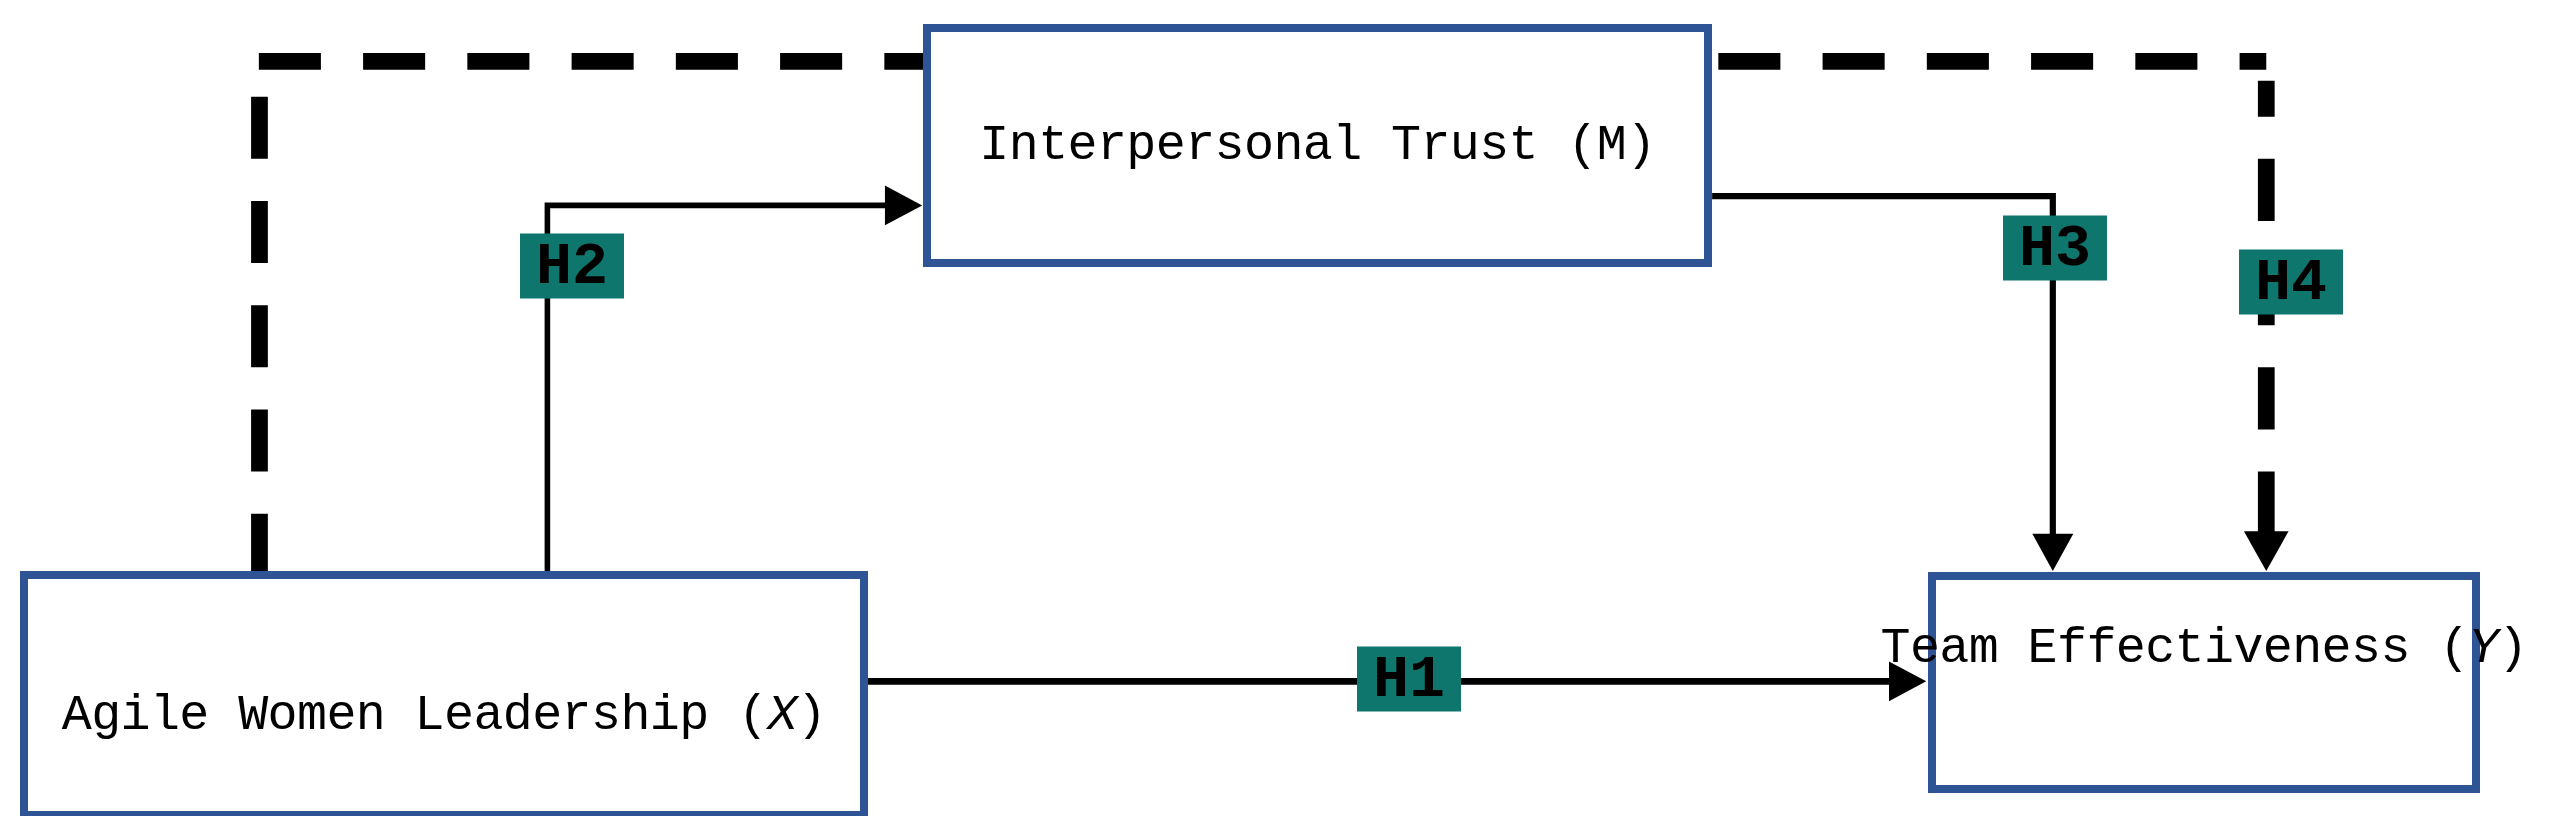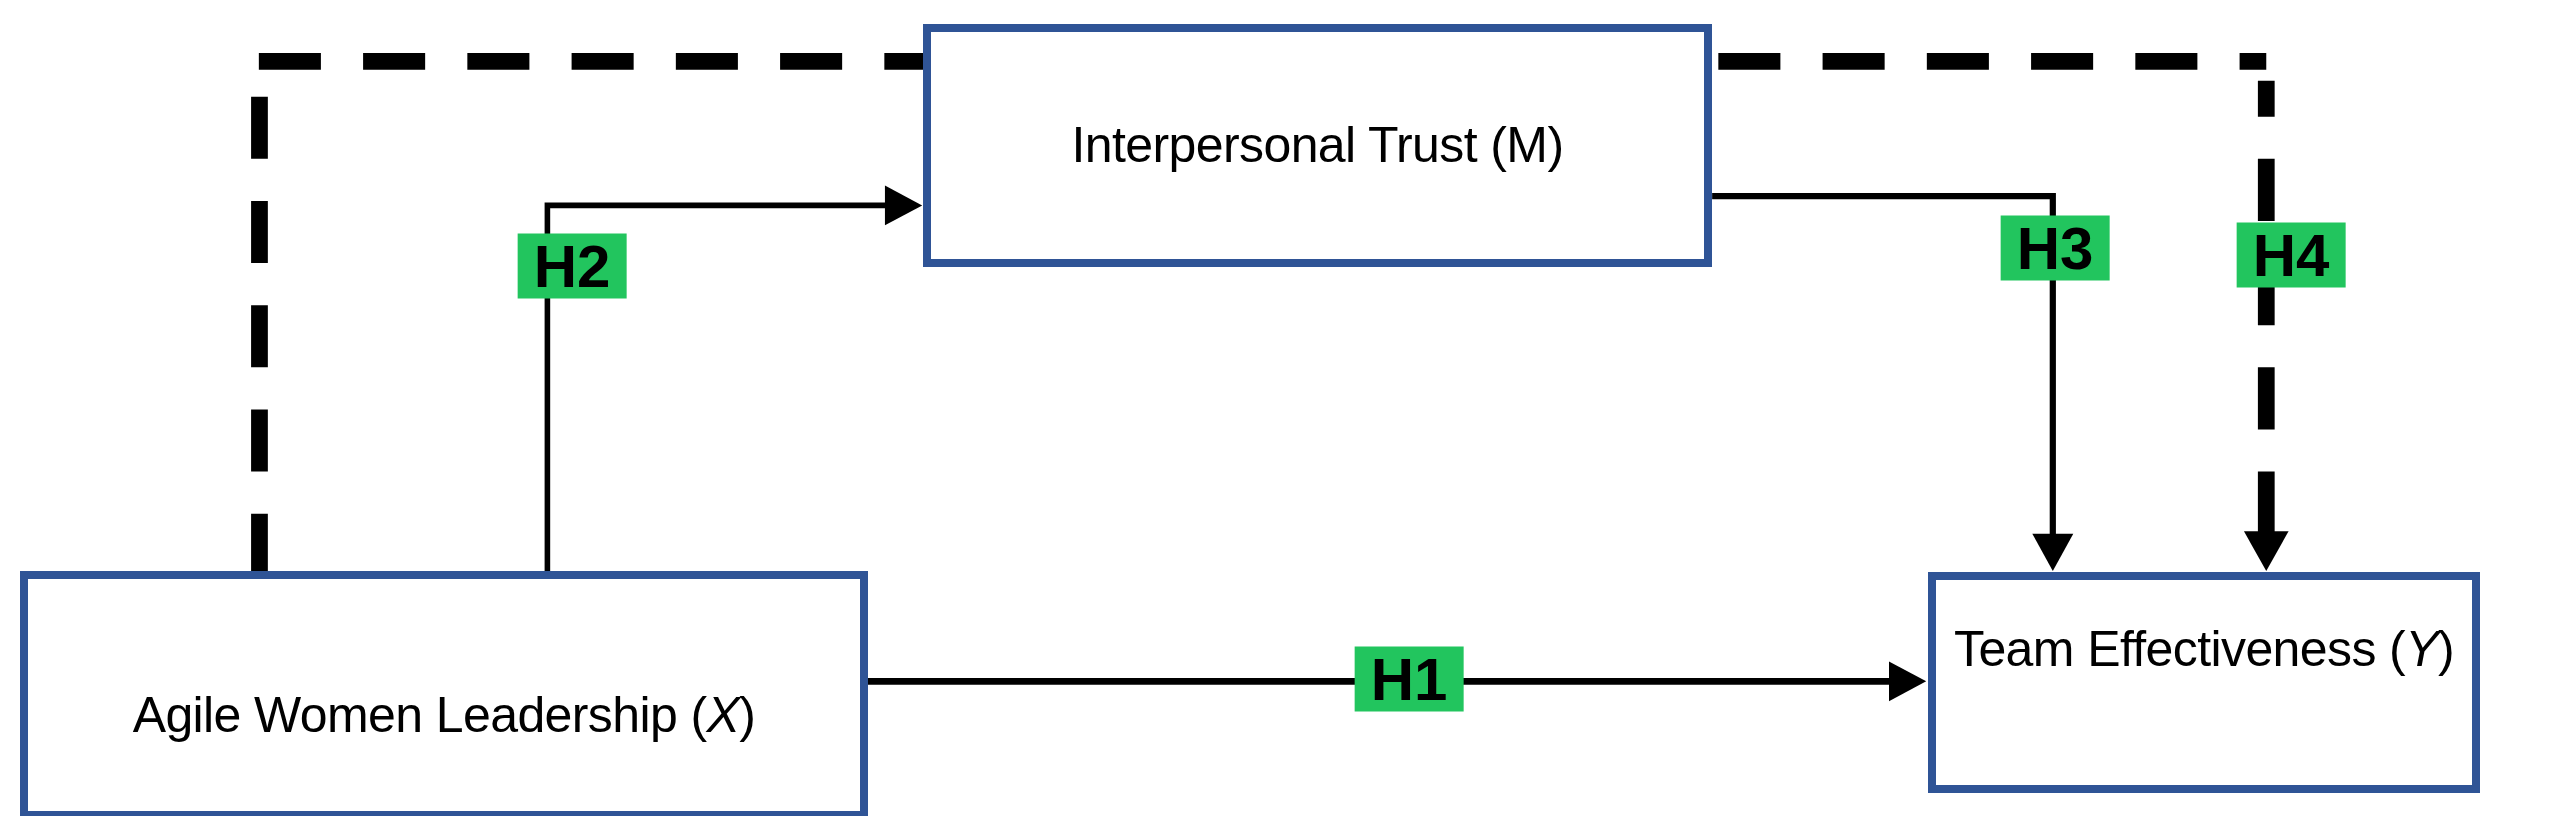--- a/index.html
+++ b/index.html
@@ -6,21 +6,21 @@
     margin: 0;
     padding: 0;
     background: #ffffff;
   }
   .canvas {
     position: relative;
     width: 2576px;
     height: 816px;
     background: #ffffff;
     overflow: hidden;
-    font-family: Liberation Sans, sans-serif;
+    font-family: Liberation Mono, monospace;
   }
   .connector-layer {
     position: absolute;
     left: 0;
     top: 0;
     width: 2576px;
     height: 816px;
   }
   .box {
     position: absolute;
@@ -39,32 +39,32 @@
     color: #000000;
     white-space: nowrap;
     letter-spacing: -0.6px;
   }
   .box-x .box-text { transform: translateY(20px); }
   .box-y .box-text { transform: translateY(-34px); }
   .var-italic { font-style: italic; }
   .hlabel {
     position: absolute;
     transform: translate(-50%, -50%);
-    background: #22c55e;
+    background: #0f766e;
     color: #000000;
     font-size: 60px;
     font-weight: bold;
     line-height: 1;
     padding: 2.5px 16px;
     white-space: nowrap;
   }
   .hlabel-h1 { left: 1409px; top: 679px; }
   .hlabel-h2 { left: 572px;  top: 266px;  }
   .hlabel-h3 { left: 2055px; top: 248px;  }
-  .hlabel-h4 { left: 2291px; top: 255px;  }
+  .hlabel-h4 { left: 2291px; top: 282px;  }
   .solid-line  { stroke: #000000; fill: none; }
   .dashed-line { stroke: #000000; fill: none; stroke-dasharray: 100 68; }
   .arrowhead   { fill: #000000; stroke: none; }
 </style>
 </head>
 <body>
 
 <div class="canvas">
 
   <svg class="connector-layer" viewBox="0 0 4151 1315">

